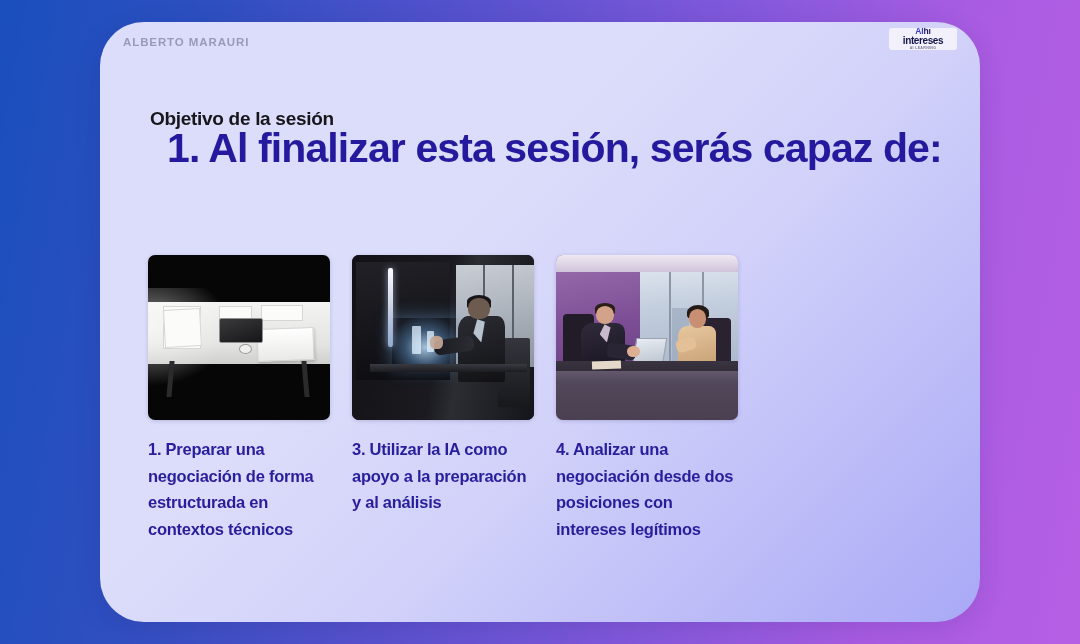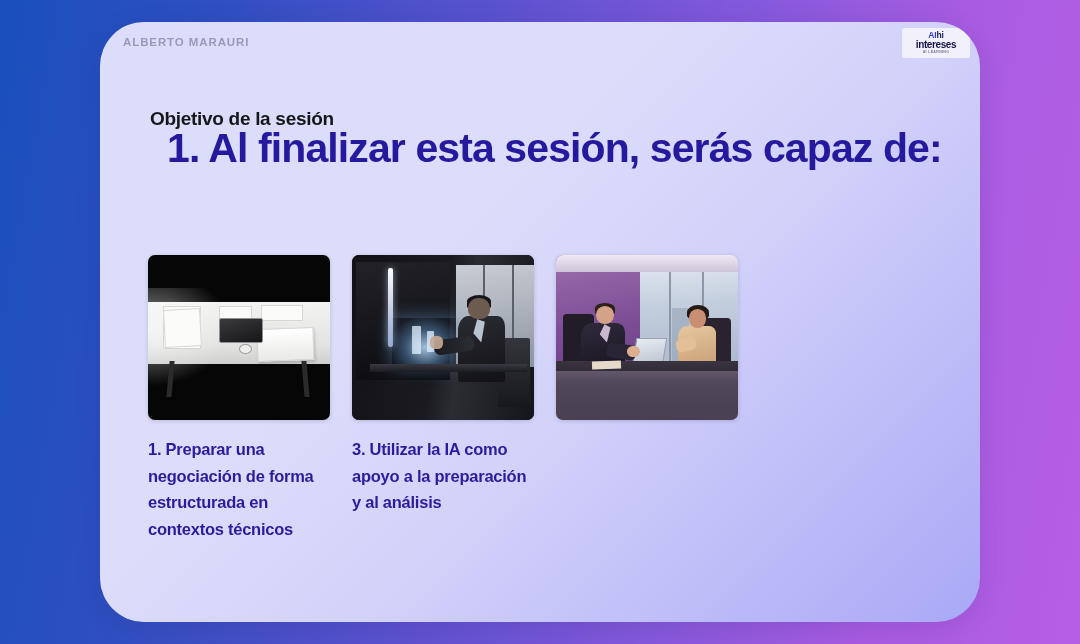--- a/index.html
+++ b/index.html
@@ -64,24 +64,24 @@
     font-weight: 600;
     letter-spacing: 0.9px;
     color: #9a9ab8;
     white-space: nowrap;
     text-align: center;
   }
 
   
   .brand-logo {
     position: absolute;
-    right: 10px;
+    right: 23px;
     top: 6px;
     width: 68px;
-    height: 30px;
+    height: 22px;
     background: #f2f1fb;
     border-radius: 3px;
     display: flex;
     flex-direction: column;
     align-items: center;
     justify-content: center;
     line-height: 1;
     overflow: hidden;
   }
   .brand-logo .mark {
@@ -622,17 +622,18 @@
             <div class="womHead"></div>
             <div class="womArm"></div>
             <div class="laptop"></div>
             <div class="manArm"></div>
             <div class="manHand"></div>
             <div class="table"></div>
             <div class="table-gloss"></div>
             <div class="papers"></div>
           </div>
         </div>
+        <div class="item-caption">4. Analizar una negociación desde dos posiciones con intereses legítimos</div>
       </div>
 
     </div>
   </div>
 </div>
 
 </body></html>

